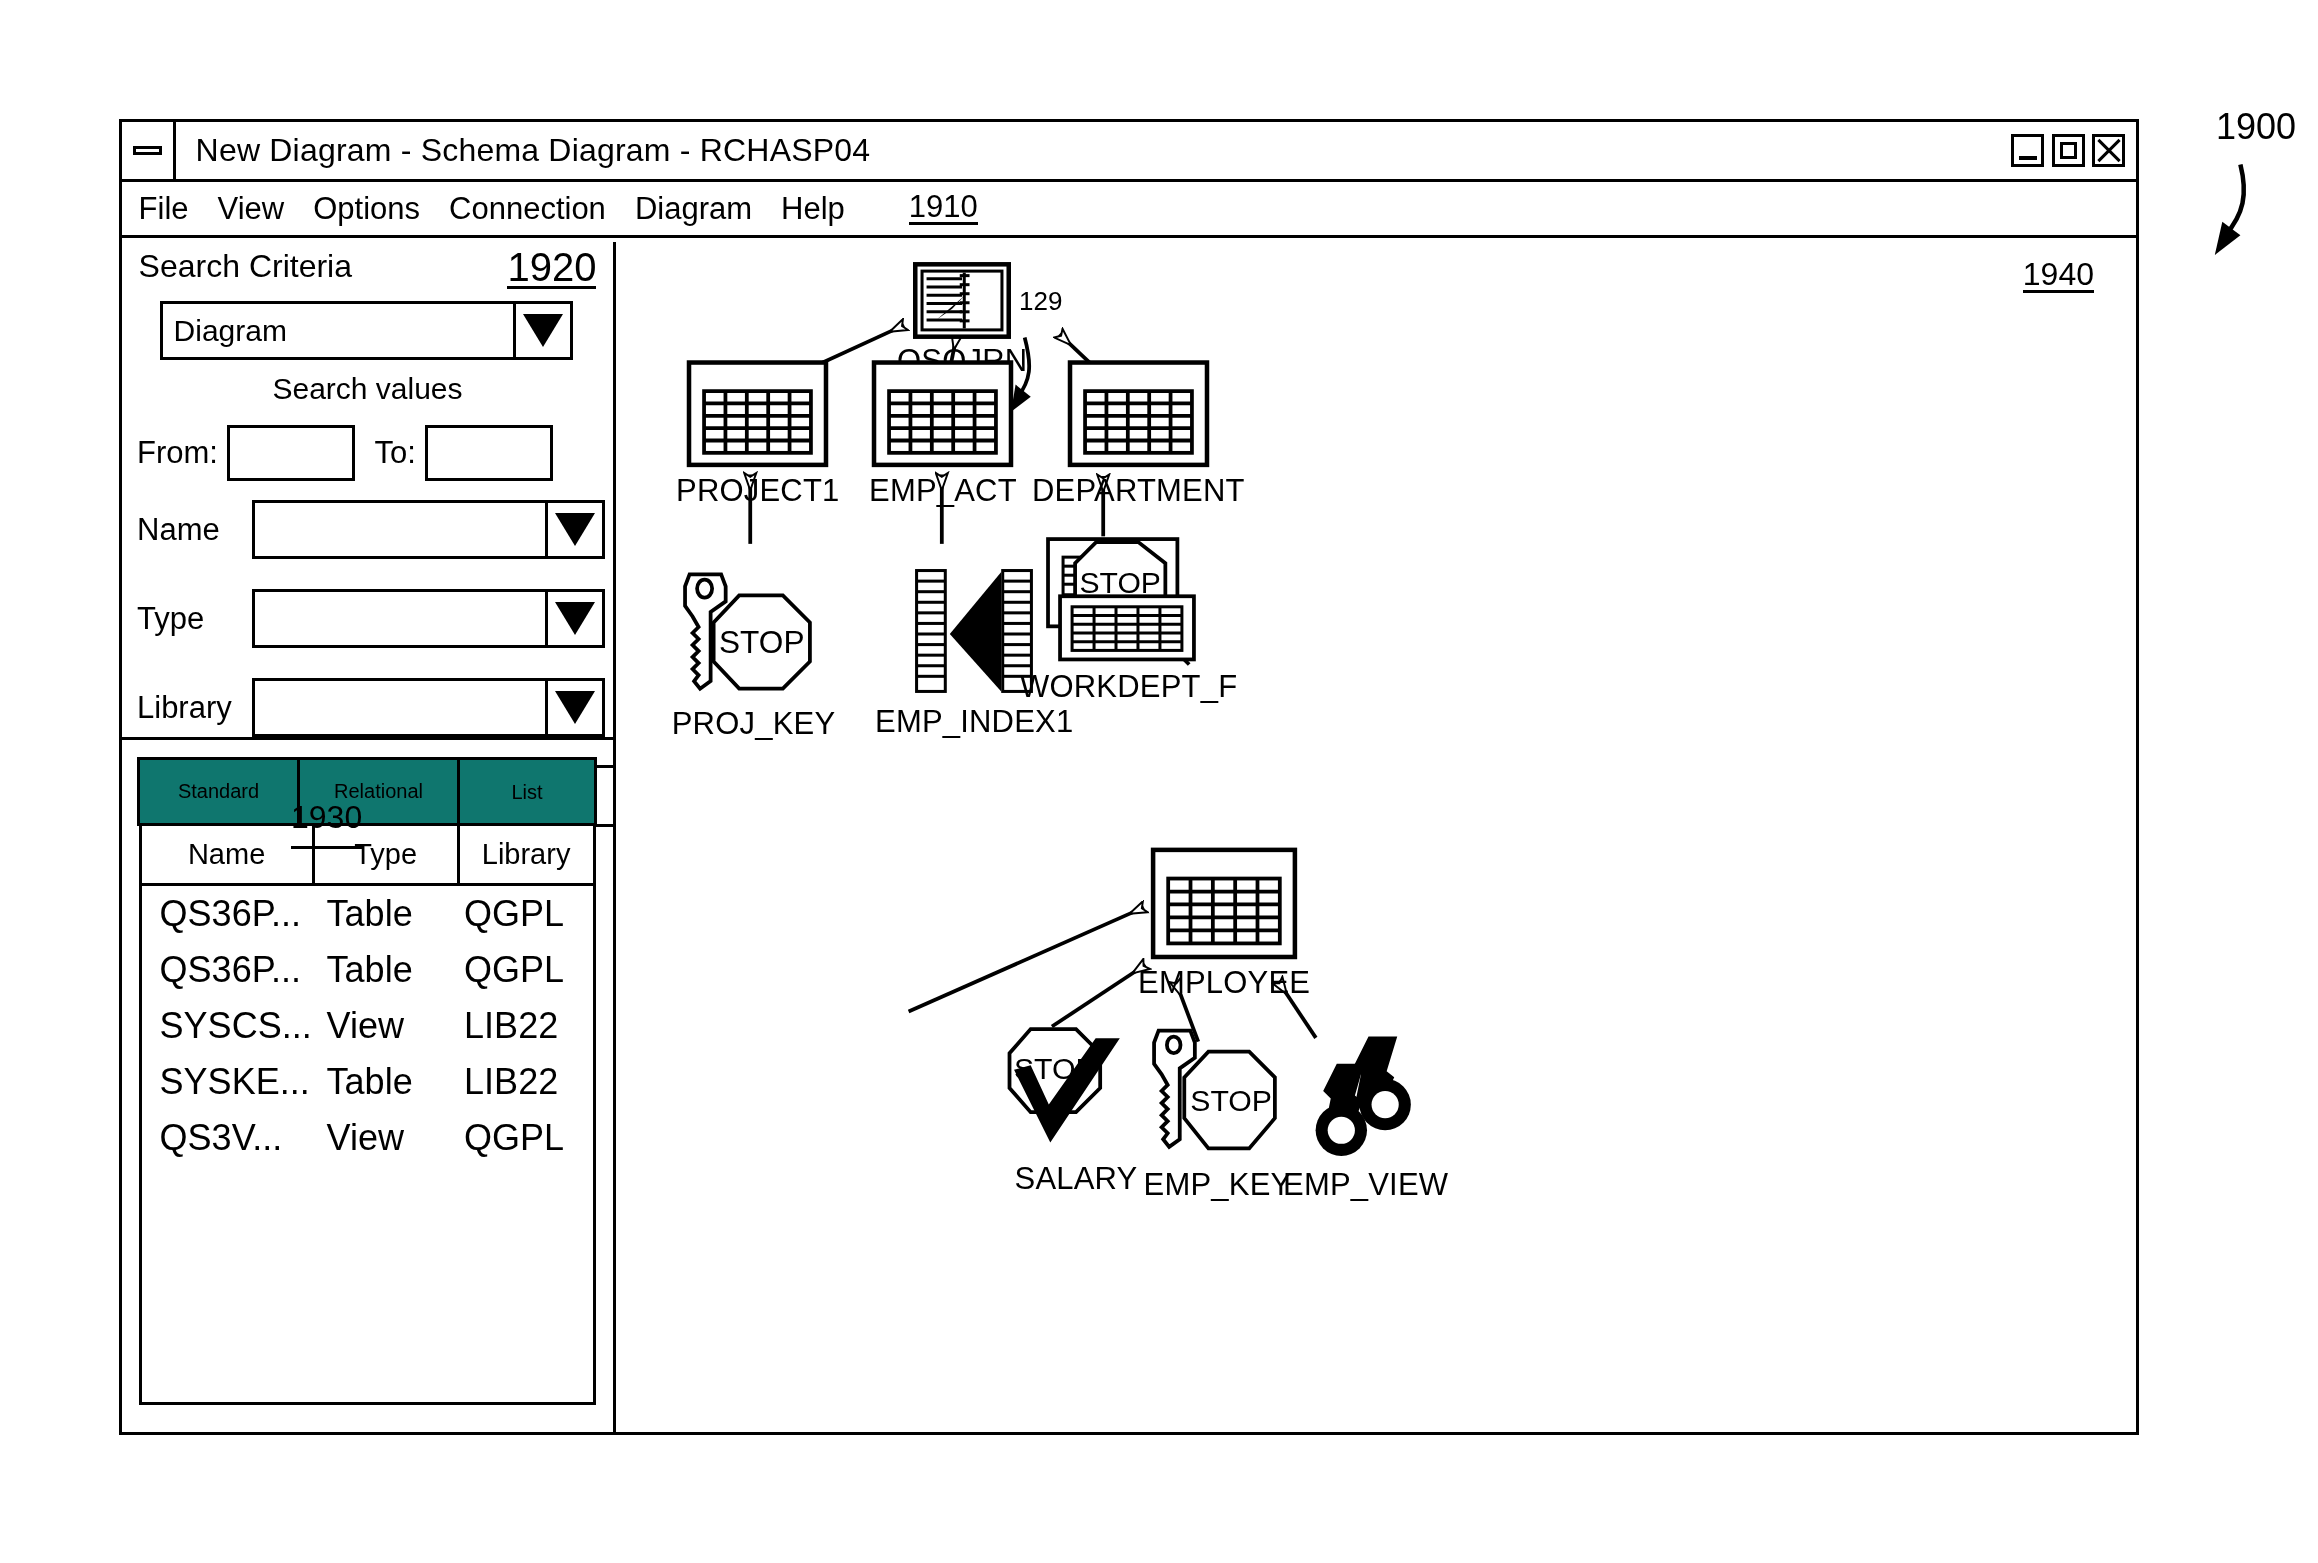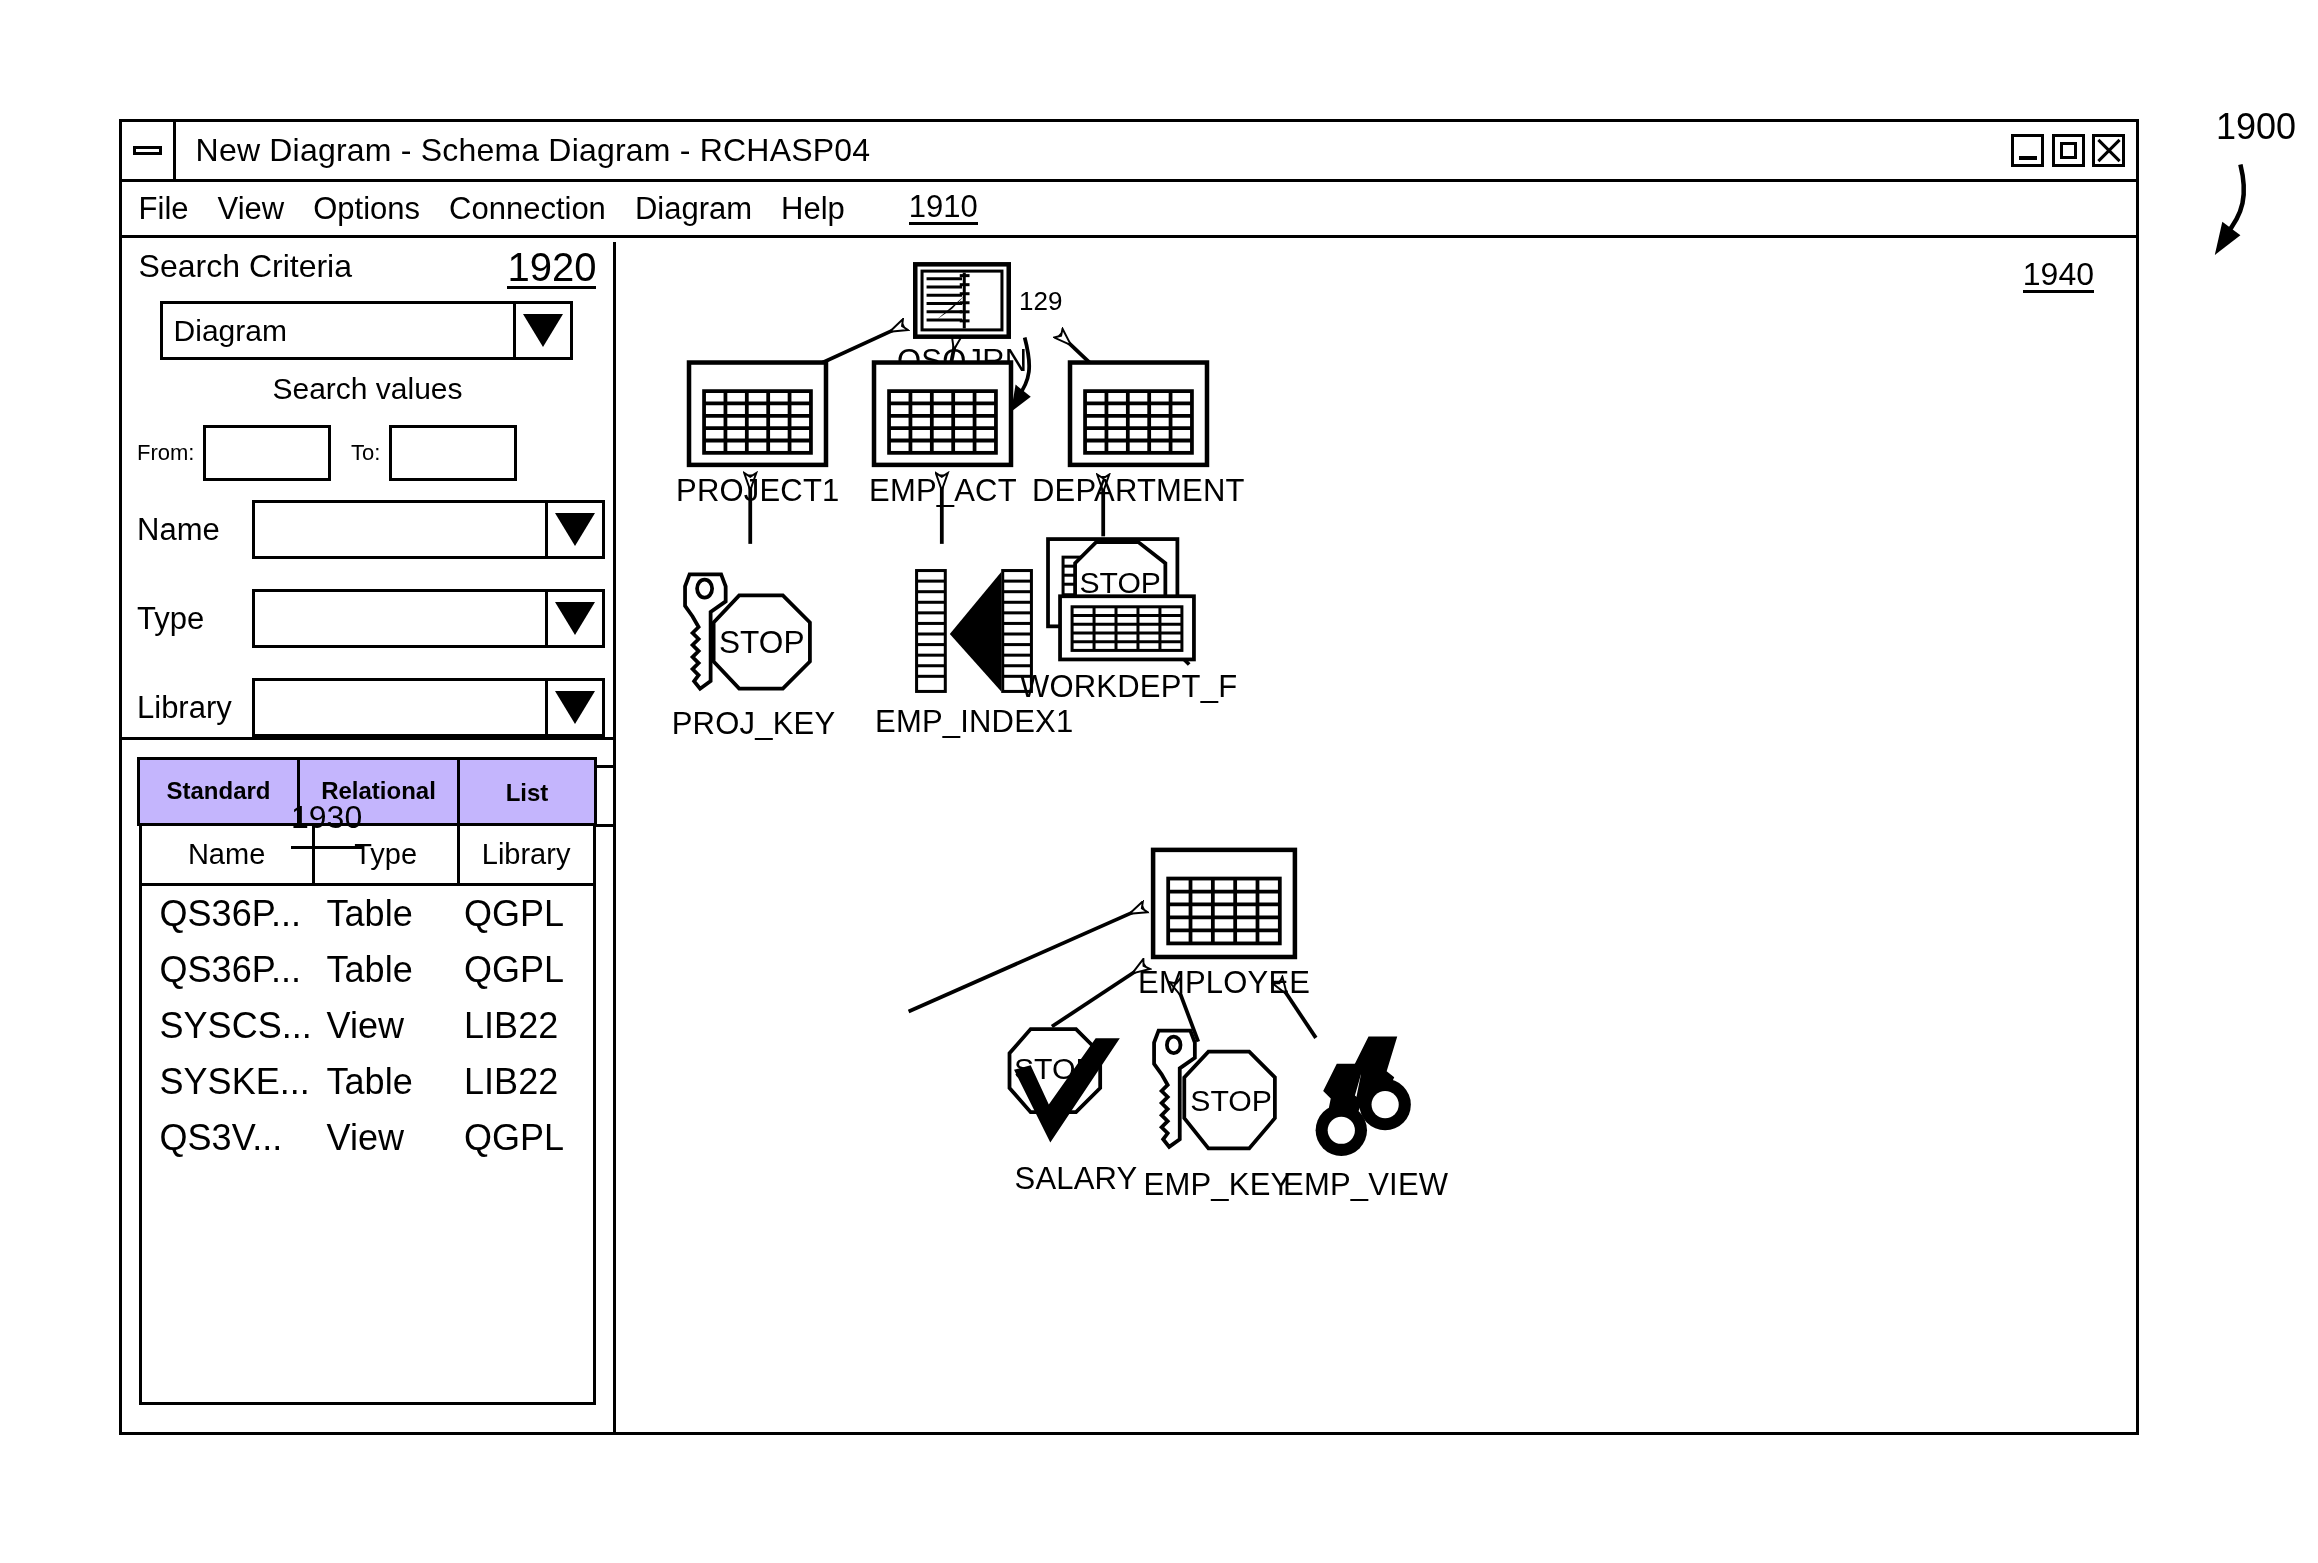--- a/index.html
+++ b/index.html
@@ -57,21 +57,21 @@
   .combo .arrowbox{width:57px;border-left:3px solid #000;display:flex;
                    align-items:center;justify-content:center;box-sizing:border-box;}
   .tri{width:0;height:0;border-left:20.4px solid transparent;border-right:20.4px solid transparent;
        border-top:33px solid #000;}
 
   #maincombo{position:absolute;left:38px;top:59px;width:413px;height:59px;}
   #searchvalues{position:absolute;left:0;right:0;top:130px;text-align:center;font-size:30px;}
 
   #fromrow{position:absolute;left:15px;top:181px;width:468px;height:60px;
            display:flex;align-items:center;}
-  #fromrow .lbl{font-size:22px;margin-right:9px;}
+  #fromrow .lbl{font-size:31px;margin-right:9px;}
   .textbox{border:3px solid #000;background:#fff;box-sizing:border-box;}
   #frombox{width:128px;height:56px;}
   #tobox{width:128px;height:56px;}
   #fromrow .gap{width:19.6px;}
 
   .labelrow{position:absolute;left:15px;display:flex;align-items:center;width:468px;}
   .labelrow .lbl{font-size:31px;width:115px;flex:none;}
   .labelrow .combo{flex:1;height:59px;}
   #namerow{top:258px;}
   #typerow{top:347px;}
@@ -80,22 +80,22 @@
   #chglib{position:absolute;left:26px;top:523px;width:468px;height:62px;
           border:3px solid #000;box-sizing:border-box;display:flex;align-items:center;
           padding-left:15px;font-size:30px;background:#fff;}
   #findbtn{position:absolute;left:255px;top:612px;width:198px;height:69px;
            border:3px solid #000;box-sizing:border-box;display:flex;align-items:center;
            justify-content:center;font-size:31px;background:#fff;}
 
   
   #results{position:relative;flex:1;}
   #tabs{position:absolute;left:15px;top:16.6px;width:460px;height:69px;display:flex;}
-  .tab{border:3px solid #000;box-sizing:border-box;background:#c4b5fd;display:flex;
-       align-items:center;justify-content:center;font-size:24px;position:relative;font-weight:bold;}
+  .tab{border:3px solid #000;box-sizing:border-box;background:#0f766e;display:flex;
+       align-items:center;justify-content:center;font-size:20px;position:relative;}
   #tab-standard{width:163px;}
   #tab-relational{width:163px;margin-left:-3px;}
   #tab-list{width:140px;margin-left:-3px;}
   #tab-list{border-bottom:none;}
 
   #grid{position:absolute;left:16.6px;top:83px;width:457px;bottom:27px;
         border:3px solid #000;box-sizing:border-box;background:#fff;}
   #gridhead{display:flex;border-bottom:3px solid #000;height:57px;}
   .gh{display:flex;align-items:center;justify-content:center;font-size:29px;
       border-right:3px solid #000;box-sizing:border-box;}

